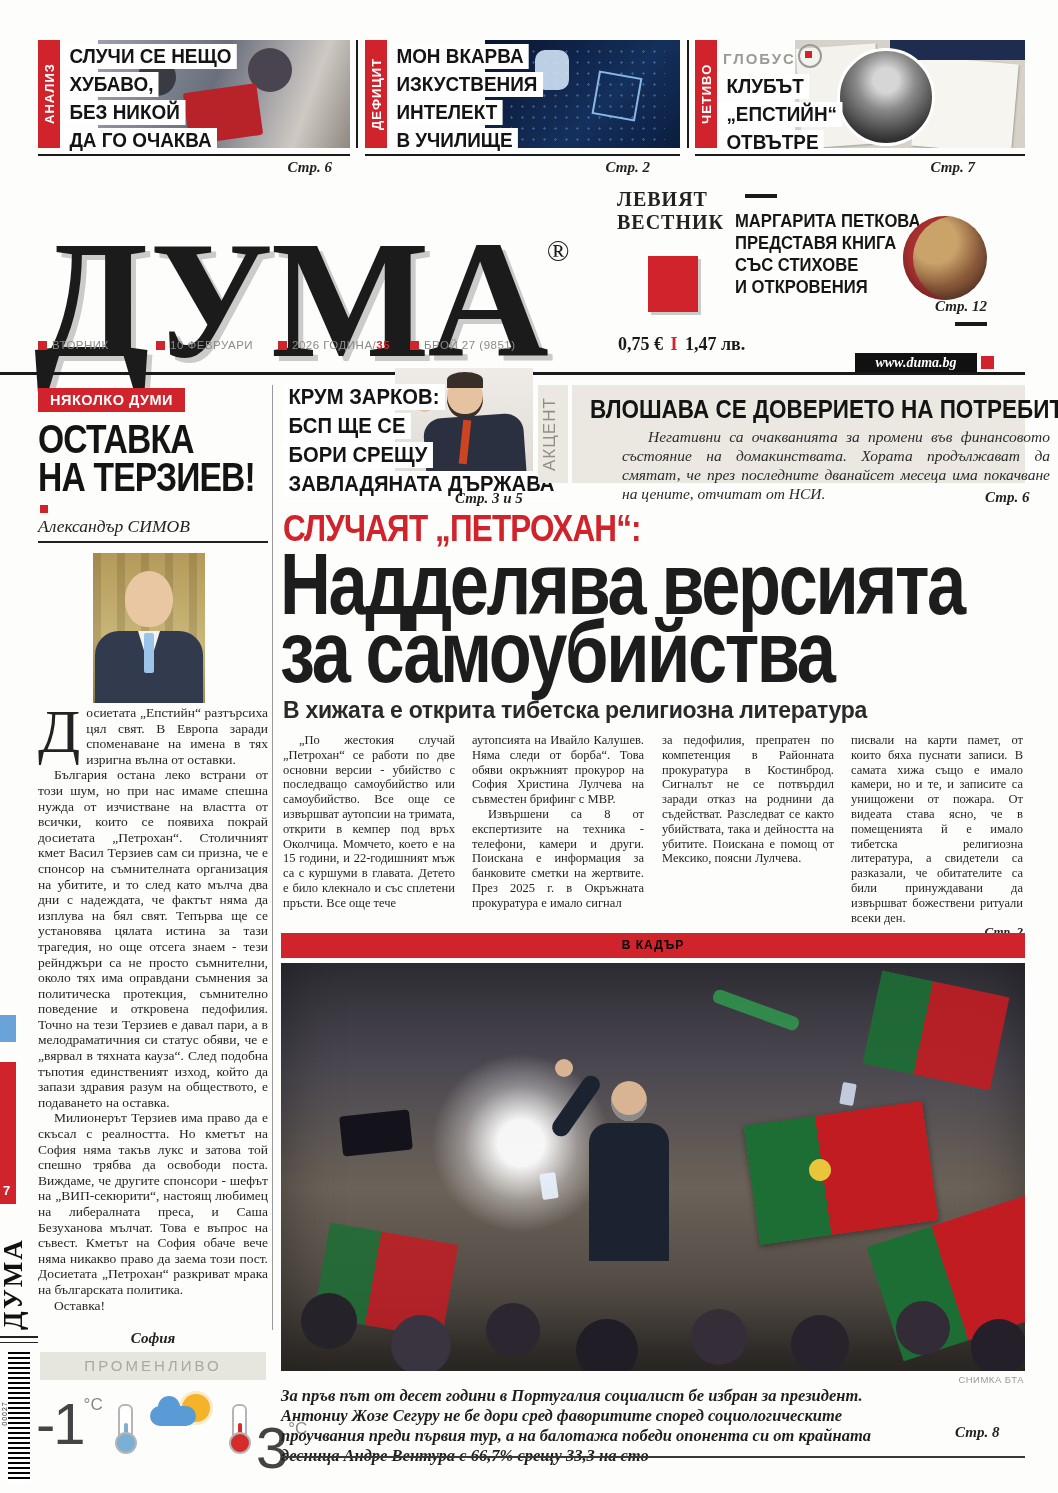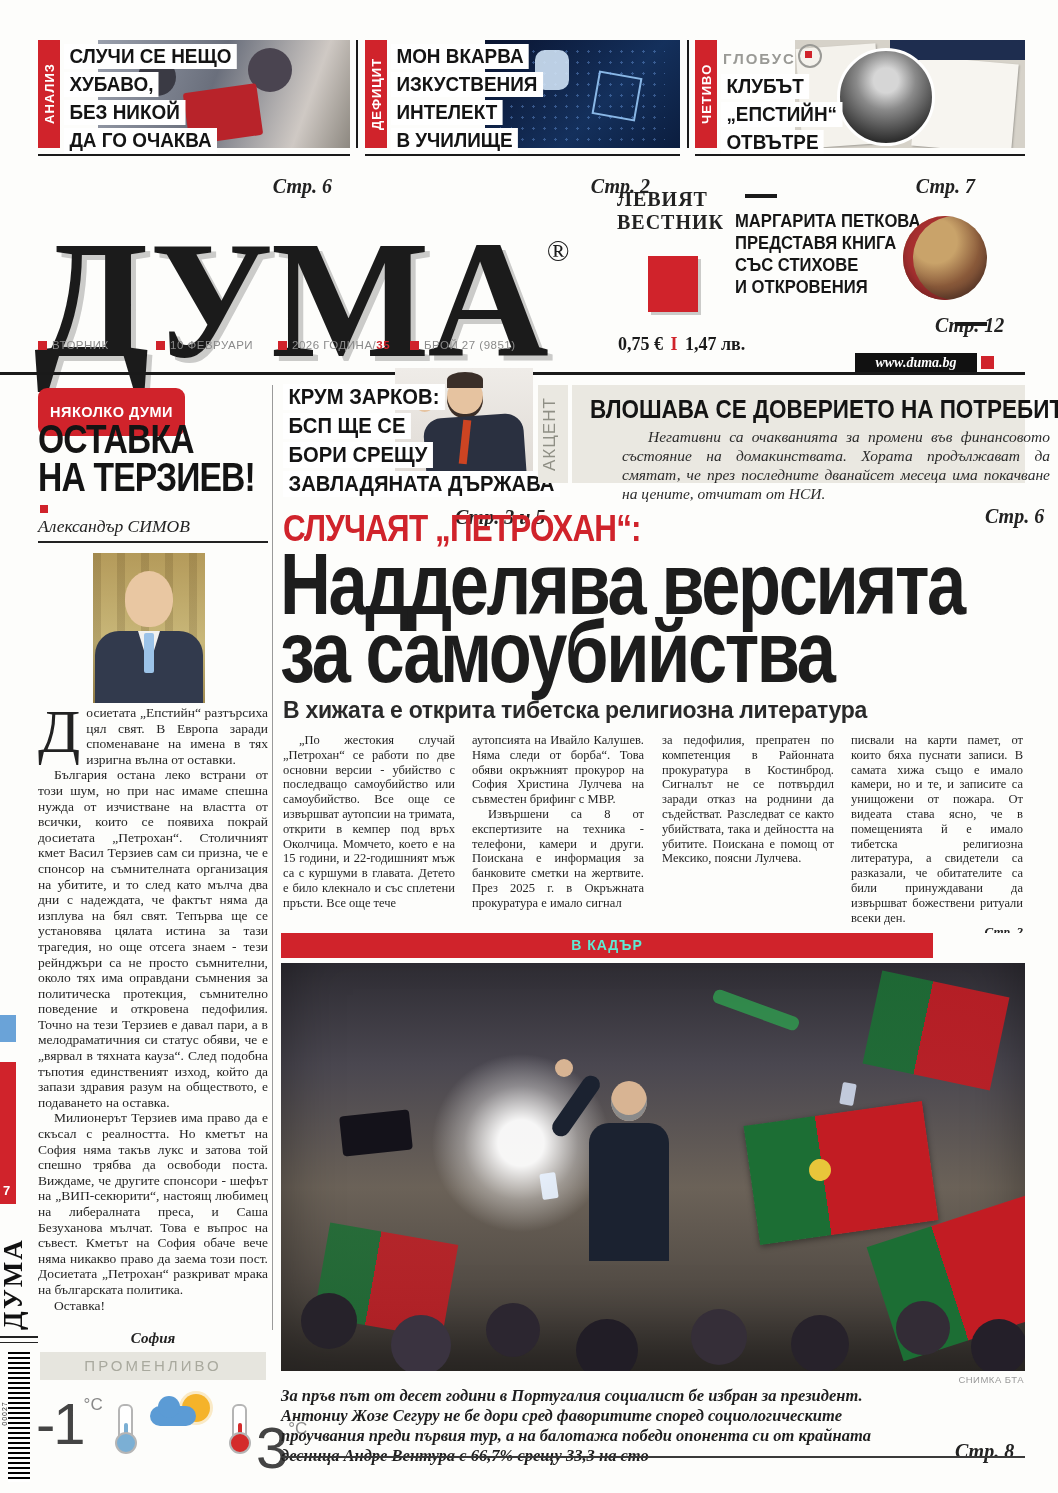--- a/index.html
+++ b/index.html
@@ -15,21 +15,21 @@
         writing-mode:vertical-rl;transform:rotate(180deg);
         display:flex;align-items:center;justify-content:center;}
 
   
   .cond{transform-origin:0 0;}
   .chipline{display:block;margin-bottom:3px;}
   .chip{display:inline-block;background:#fff;color:#141414;font-weight:bold;
         font-family:"Liberation Sans",sans-serif;padding:1px 6px 2px 6px;line-height:1.05;}
 
   .pageref{font-family:"Liberation Serif",serif;font-weight:bold;font-style:italic;
-           font-size:20px;color:#222;margin-top:16px;}
+           font-size:15px;color:#222;}
 
   .redsq{background:#d0232b;display:inline-block;}
 
   .teaser-rule{height:2px;background:#1a1a1a;}
   .vdivider{width:2px;background:#1a1a1a;}
 
   
   .bodytext{font-family:"Liberation Serif",serif;color:#262626;text-align:justify;}
   .bodytext p{margin:0;text-indent:16px;}
   .bodytext p.noindent{text-indent:0;}
@@ -164,21 +164,21 @@
   </div>
   <div class="abs" style="left:0;top:1336px;width:38px;height:4px;border-top:2px solid #222;border-bottom:1px solid #222;"></div>
   <div class="abs" style="left:-18px;top:1390px;transform:rotate(-90deg);font-family:'Liberation Sans',sans-serif;font-size:7px;color:#333;letter-spacing:.5px;">
     <span>ISSN 0861-1343</span>
   </div>
   <div class="abs barcode" style="left:8px;top:1352px;width:22px;height:130px;"></div>
   <div class="abs" style="left:-8px;top:1410px;transform:rotate(-90deg);font-family:'Liberation Sans',sans-serif;font-size:7px;color:#333;letter-spacing:1px;">
     <span>00027</span>
   </div>
 
-  <div class="abs" style="left:38px;top:388px;background:#d0232b;color:#fff;font-family:'Liberation Sans',sans-serif;font-weight:bold;font-size:14.5px;letter-spacing:.5px;padding:16px 12px;border-radius:9px;">
+  <div class="abs" style="left:38px;top:388px;background:#d0232b;color:#fff;font-family:'Liberation Sans',sans-serif;font-weight:bold;font-size:14.5px;letter-spacing:.5px;padding:4px 12px;">
     <span>НЯКОЛКО ДУМИ</span>
   </div>
   <div class="abs cond" style="left:38px;top:420px;transform:scaleX(0.82);font-family:'Liberation Sans',sans-serif;font-weight:800;font-size:41px;line-height:38px;color:#141414;letter-spacing:-1px;white-space:nowrap;">
     <div>ОСТАВКА</div>
     <div>НА ТЕРЗИЕВ!</div>
   </div>
   <div class="abs redsq" style="left:40px;top:505px;width:8px;height:8px;"></div>
   <div class="abs serif" style="left:38px;top:516px;font-style:italic;font-size:17.5px;color:#222;">
     <span>Александър СИМОВ</span>
   </div>
@@ -270,21 +270,21 @@
     <p>Извършени са 8 от експертизите на техника - телефони, камери и други. Поискана е информация за банковите сметки на жертвите. През 2025 г. в Окръжната прокуратура е имало сигнал</p>
   </div>
   <div class="abs bodytext" style="left:662px;top:733px;width:172px;height:200px;font-size:12.5px;line-height:14.8px;overflow:hidden;">
     <p class="noindent">за педофилия, препратен по компетенция в Районната прокуратура в Костинброд. Сигналът не се потвърдил заради отказ на роднини да съдействат. Разследват се както убийствата, така и дейността на убитите. Поискана е помощ от Мексико, поясни Лулчева.</p>
   </div>
   <div class="abs bodytext" style="left:851px;top:733px;width:172px;height:200px;font-size:12.5px;line-height:14.8px;overflow:hidden;">
     <p class="noindent">писвали на карти памет, от които бяха пуснати записи. В самата хижа също е имало камери, но и те, и записите са унищожени от пожара. От видеата става ясно, че в помещенията й е имало тибетска религиозна литература, а свидетели са разказали, че обитателите са били принуждавани да извършват божествени ритуали всеки ден.</p>
     <p class="noindent" style="text-align:right;font-weight:bold;font-style:italic;font-size:13px;">Стр. 2</p>
   </div>
 
-  <div class="abs" style="left:281px;top:933px;width:652px;height:25px;background:#d0232b;color:#5eead4;text-align:center;font-family:'Liberation Sans',sans-serif;font-weight:bold;font-size:14px;line-height:25px;letter-spacing:1px;">
+  <div class="abs" style="left:281px;top:933px;width:744px;height:25px;background:#d0232b;color:#000000;text-align:center;font-family:'Liberation Sans',sans-serif;font-weight:bold;font-size:12px;line-height:25px;letter-spacing:1px;">
     <span>В КАДЪР</span>
   </div>
 
   <div class="photo" style="left:281px;top:963px;width:744px;height:408px;background:linear-gradient(180deg,#2e2c33 0%,#4a4750 25%,#6b6258 55%,#3f3a36 100%);box-shadow:inset 0 -40px 60px rgba(0,0,0,.4);">
     <div class="abs" style="left:150px;top:90px;width:180px;height:180px;border-radius:50%;background:radial-gradient(circle,rgba(255,255,255,.95) 0 18%,rgba(255,255,255,.35) 45%,transparent 70%);"></div>
     <div class="abs" style="left:470px;top:150px;width:180px;height:120px;transform:rotate(-8deg);background:linear-gradient(90deg,#1c6e34 0 40%,#c21c23 40% 100%);box-shadow:0 2px 6px rgba(0,0,0,.4);"></div>
     <div class="abs" style="left:528px;top:196px;width:22px;height:22px;border-radius:50%;background:#e8c53a;transform:rotate(-8deg);"></div>
     <div class="abs" style="left:590px;top:20px;width:130px;height:95px;transform:rotate(12deg);background:linear-gradient(90deg,#1c6e34 0 40%,#c21c23 40% 100%);opacity:.9;"></div>
     <div class="abs" style="left:600px;top:255px;width:170px;height:120px;transform:rotate(-18deg);background:linear-gradient(90deg,#1c6e34 0 40%,#c21c23 40% 100%);"></div>
     <div class="abs" style="left:40px;top:270px;width:130px;height:95px;transform:rotate(10deg);background:linear-gradient(90deg,#1c6e34 0 40%,#c21c23 40% 100%);opacity:.85;"></div>

